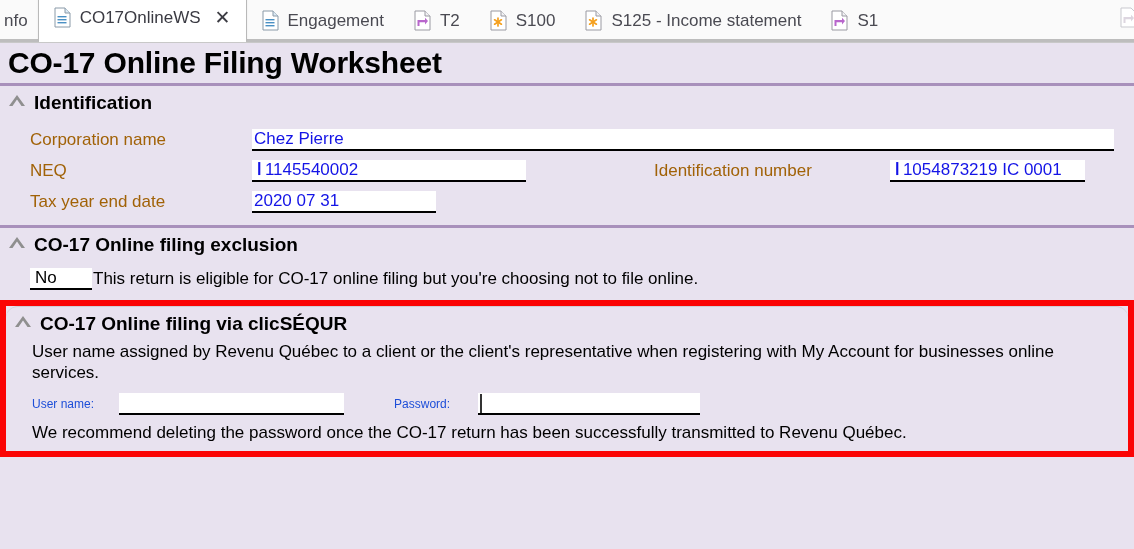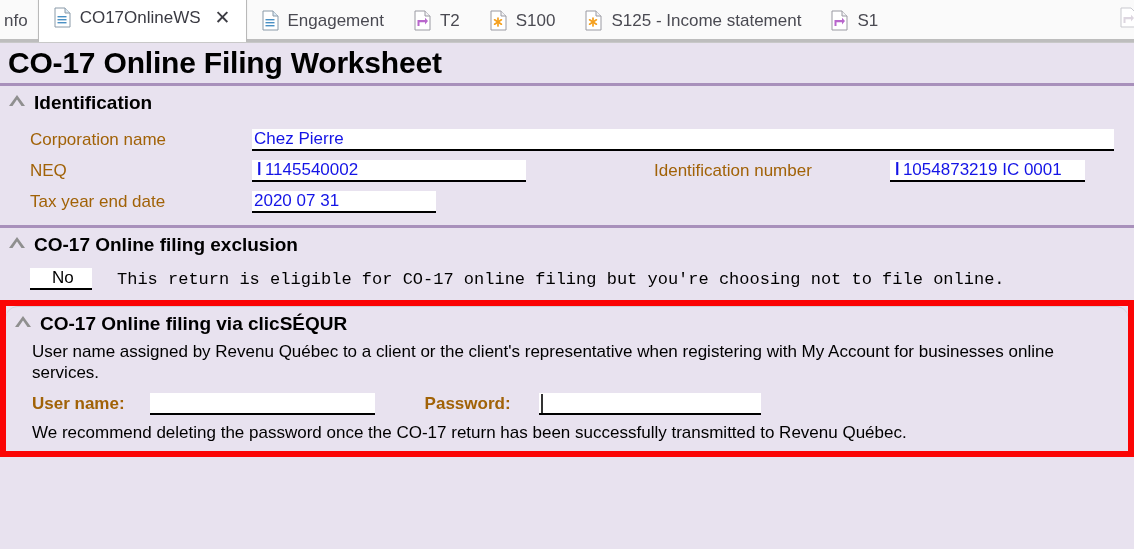--- a/index.html
+++ b/index.html
@@ -185,27 +185,26 @@
 
   
   .excl-body {
     display: flex;
     align-items: center;
     padding: 8px 0 10px 30px;
   }
   .f-no {
     width: 62px;
     color: #000000;
-    padding-left: 22px;
+    padding-left: 5px;
   }
   .excl-text {
     font-size: 17px;
     color: #000;
-    margin-left: 25px;
-    font-family: Liberation Mono, monospace;
+    margin-left: 1px;
   }
 
   
   .redbox {
     border: 6px solid #fb0404;
     background: #e8e2ef;
     margin: 0;
     box-sizing: border-box;
   }
   .redbox-inner {
@@ -219,23 +218,22 @@
     line-height: 1.25;
     padding: 2px 10px 0 26px;
     max-width: 1085px;
   }
   .cred-row {
     display: flex;
     align-items: center;
     padding: 9px 0 4px 26px;
   }
   .cred-lbl {
-    font-size: 17px;
-    color: #a16207;
-    font-weight: bold;
+    font-size: 12px;
+    color: #1d4ed8;
   }
   .f-user {
     width: 225px;
     margin-left: 25px;
   }
   .cred-gap { width: 50px; }
   .f-pass {
     width: 222px;
     margin-left: 28px;
     position: relative;

